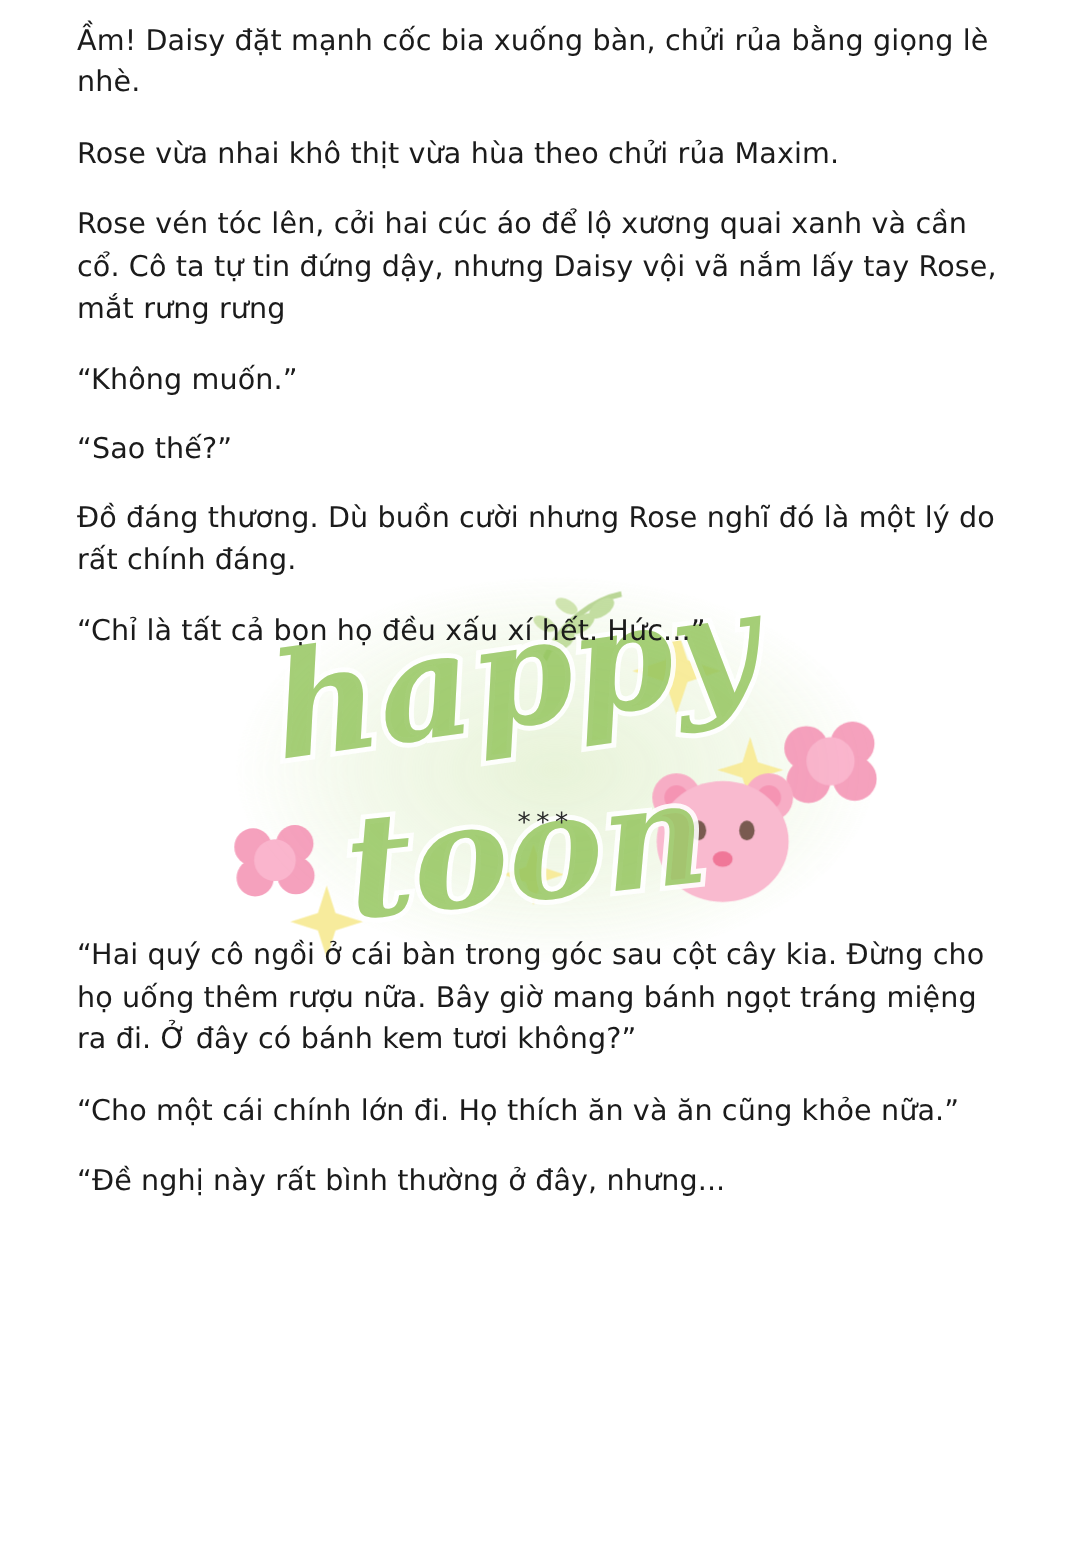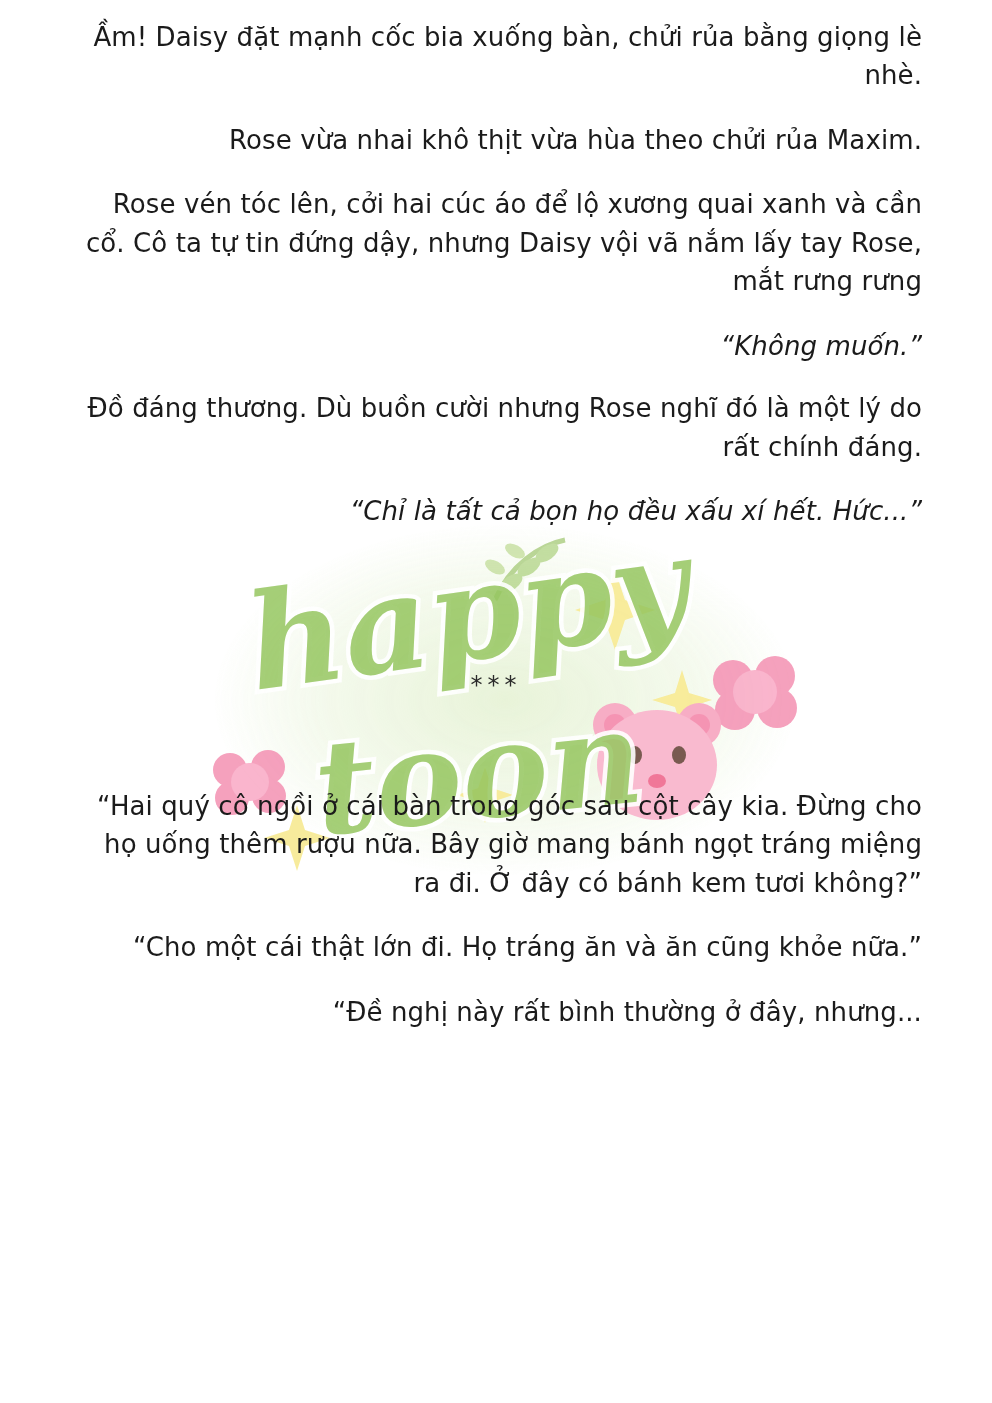--- a/index.html
+++ b/index.html
@@ -22,25 +22,23 @@
     box-sizing: border-box;
     padding: 18px 70px 0 70px;
   }
   .para {
     font-size: 26px;
     line-height: 1.48;
     margin: 0 0 26px 0;
     letter-spacing: 0.1px;
     position: relative;
     z-index: 3;
-    text-align: right;
   }
   .para.tight {
     margin-bottom: 24px;
-    font-style: italic;
   }
   .divider {
     text-align: center;
     font-size: 24px;
     letter-spacing: 5px;
     color: #2a2a2a;
     margin: 0;
     position: relative;
     z-index: 3;
   }
@@ -150,24 +148,25 @@
       <text class="wm-text" x="60" y="185" font-size="132" transform="rotate(-8 60 185)">happy</text>
       <text class="wm-text-outline" x="125" y="330" font-size="130" transform="rotate(-6 125 330)">toon</text>
       <text class="wm-text" x="125" y="330" font-size="130" transform="rotate(-6 125 330)">toon</text>
     </svg>
   </div>
 
   <p class="para">Ầm! Daisy đặt mạnh cốc bia xuống bàn, chửi rủa bằng giọng lè nhè.</p>
   <p class="para">Rose vừa nhai khô thịt vừa hùa theo chửi rủa Maxim.</p>
   <p class="para">Rose vén tóc lên, cởi hai cúc áo để lộ xương quai xanh và cần cổ. Cô ta tự tin đứng dậy, nhưng Daisy vội vã nắm lấy tay Rose, mắt rưng rưng</p>
   <p class="para tight">“Không muốn.”</p>
+  <p class="para tight">“Sao thế?”</p>
   <p class="para">Đồ đáng thương. Dù buồn cười nhưng Rose nghĩ đó là một lý do rất chính đáng.</p>
   <p class="para tight">“Chỉ là tất cả bọn họ đều xấu xí hết. Hức...”</p>
 
   <div class="spacer-top"></div>
   <p class="divider">***</p>
   <div class="spacer-bottom"></div>
 
   <p class="para">“Hai quý cô ngồi ở cái bàn trong góc sau cột cây kia. Đừng cho họ uống thêm rượu nữa. Bây giờ mang bánh ngọt tráng miệng ra đi. Ở đây có bánh kem tươi không?”</p>
-  <p class="para">“Cho một cái thật lớn đi. Họ tráng ăn và ăn cũng khỏe nữa.”</p>
+  <p class="para">“Cho một cái chính lớn đi. Họ thích ăn và ăn cũng khỏe nữa.”</p>
   <p class="para">“Đề nghị này rất bình thường ở đây, nhưng...</p>
 
 </div>
 
 </body></html>

